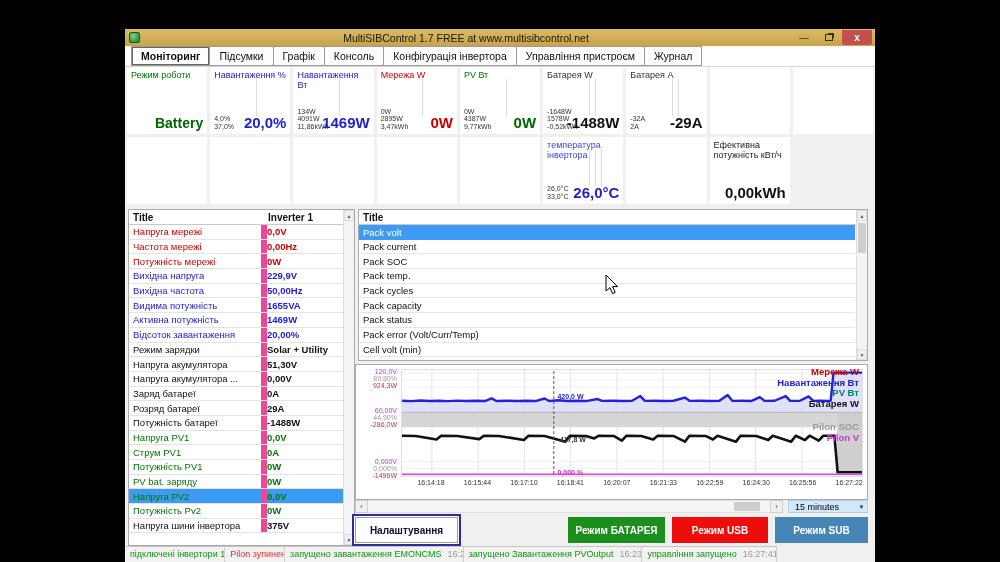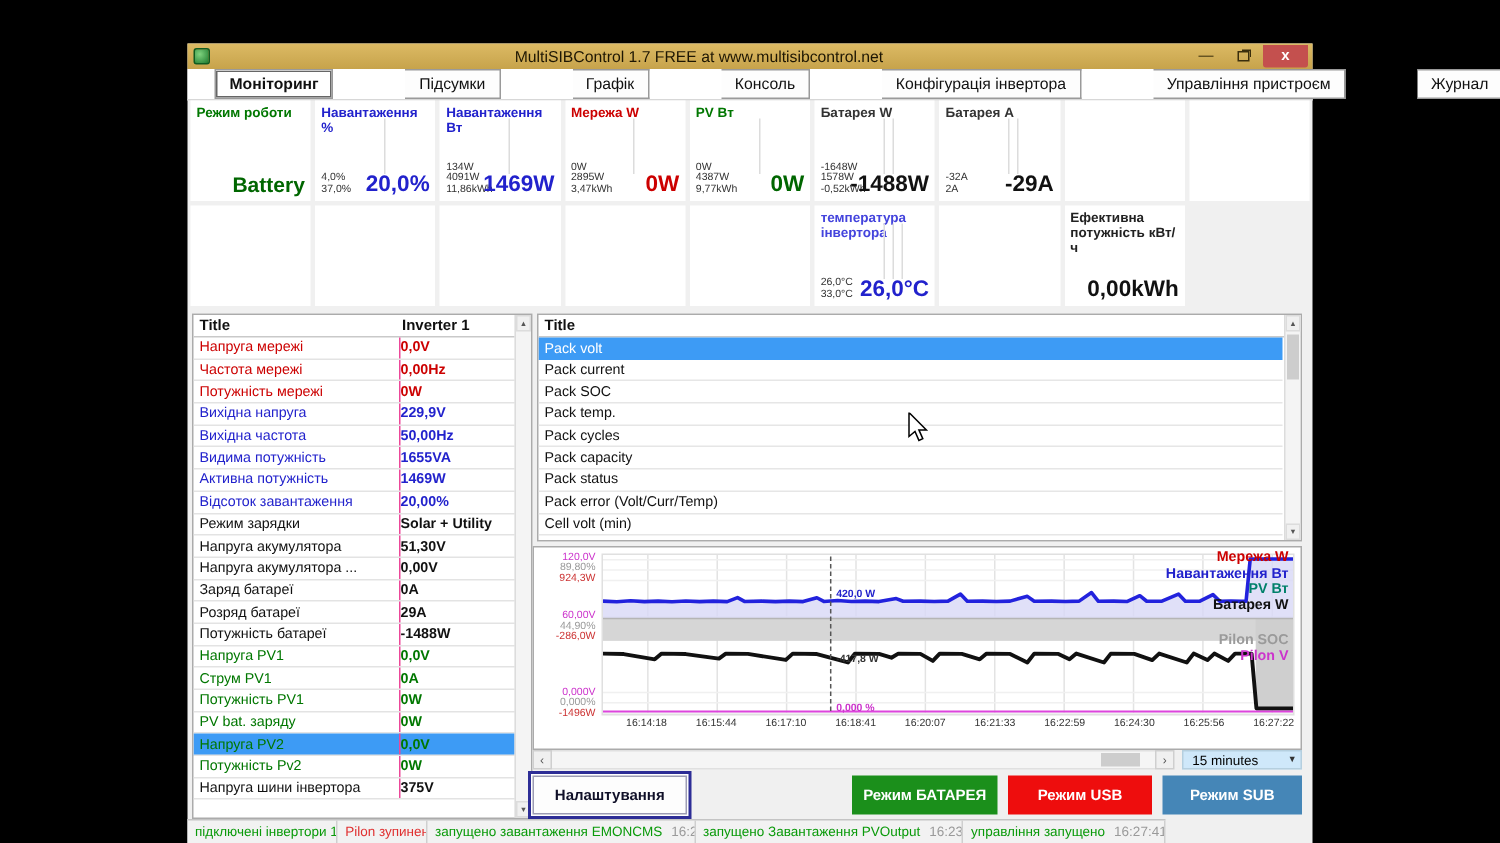--- a/index.html
+++ b/index.html
@@ -16,47 +16,47 @@
   #title-text { flex:1; text-align:center; font-size:10.5px; color:#1d1603; }
   .winbtn { width:24px; height:15px; display:flex; align-items:center; justify-content:center;
     font-size:10px; color:#3a2e0c; margin-right:1px; }
   .winbtn.max span { width:8px; height:7px; border:1px solid #3a2e0c; background:transparent;
     box-shadow:2px -2px 0 -1px #3a2e0c; }
   .winbtn.close { width:30px; background:#c4504e; color:#fff; font-weight:bold; margin-right:3px;
     border-radius:0 0 2px 2px; }
 
   
   #tabbar { position:absolute; left:0; top:17px; width:750px; height:21px; background:#fff;
-    display:flex; align-items:stretch; padding-left:18px; border-bottom:1px solid #d7d7d7;gap:48px; }
+    display:flex; align-items:stretch; padding-left:6px; border-bottom:1px solid #d7d7d7; }
   .tab { font-size:10.5px; color:#111; padding:3px 9px 0 9px; border:1px solid #9a9a9a;
     border-left:none; background:#fdfdfd; white-space:nowrap; }
   .tab:first-child { border-left:1px solid #9a9a9a; }
   .tab.active { font-weight:bold; background:#fff; box-shadow:inset 0 0 0 1px #666; }
 
   
   #gauges { position:absolute; left:2px; top:38px; width:746px; height:139px;
     display:grid; grid-template-columns:repeat(9,1fr); grid-template-rows:67px 67px; gap:3px; }
   .gauge { background:#fff; position:relative; padding:3px 4px; overflow:hidden; }
-  .g-label { font-size:9px; line-height:10px;font-weight:bold; }
+  .g-label { font-size:9px; line-height:10px; }
   .g-minis { position:absolute; left:4px; bottom:4px; font-size:7px; line-height:7.5px; color:#333; }
   .g-value { position:absolute; right:4px; bottom:3px; font-weight:bold; font-size:15px; }
   .g-sparks { position:absolute; top:12px; bottom:18px; left:57%; display:flex; gap:5px; }
   .g-sparks i { width:1px; background:#dcdcdc; }
 
   
   .panel { background:#fff; border:1px solid #ababab; position:absolute; overflow:hidden; }
   #ltable { left:3px; top:180px; width:227px; height:337px; }
   #rtable { left:233px; top:180px; width:510px; height:152px; }
   .thead { display:flex; height:15px; font-size:10px; font-weight:bold; color:#111;
     border-bottom:1px solid #c9c9c9; align-items:center; }
   .thead .h1 { flex:1; padding-left:4px; }
   .thead .h2 { width:86px; }
   .lrow { display:flex; height:14.7px; border-bottom:1px solid #e3e3e3; font-size:9.5px;
     align-items:center; }
-  .lrow .cl { flex:1; padding-left:4px; border-right:1px solid #ec4899; height:100%;
+  .lrow .cl { flex:1; padding-left:4px; border-right:6px solid #ec4899; height:100%;
     display:flex; align-items:center; white-space:nowrap; overflow:hidden; }
   .lrow .cv { width:73px; font-weight:bold; padding-right:3px; white-space:nowrap; }
   .lrow.sel { background:#3d9bf5; }
   .rrow { height:14.7px; border-bottom:1px solid #e6e6e6; font-size:9.5px; padding-left:4px;
     display:flex; align-items:center; color:#111; margin-right:12px; }
   .rrow.sel { background:#3d9bf5; color:#fff; border-bottom:none; }
   .c-red{color:#cc0000} .c-blue{color:#2222cc} .c-green{color:#007700} .c-black{color:#111}
   .vscroll { position:absolute; right:0; top:0; bottom:0; width:11px; background:#f4f4f4;
     border-left:1px solid #dcdcdc; font-size:6px; color:#555; text-align:center; }
   .vscroll .sa { height:11px; line-height:11px; background:#f0f0f0; border:1px solid #dcdcdc; }

